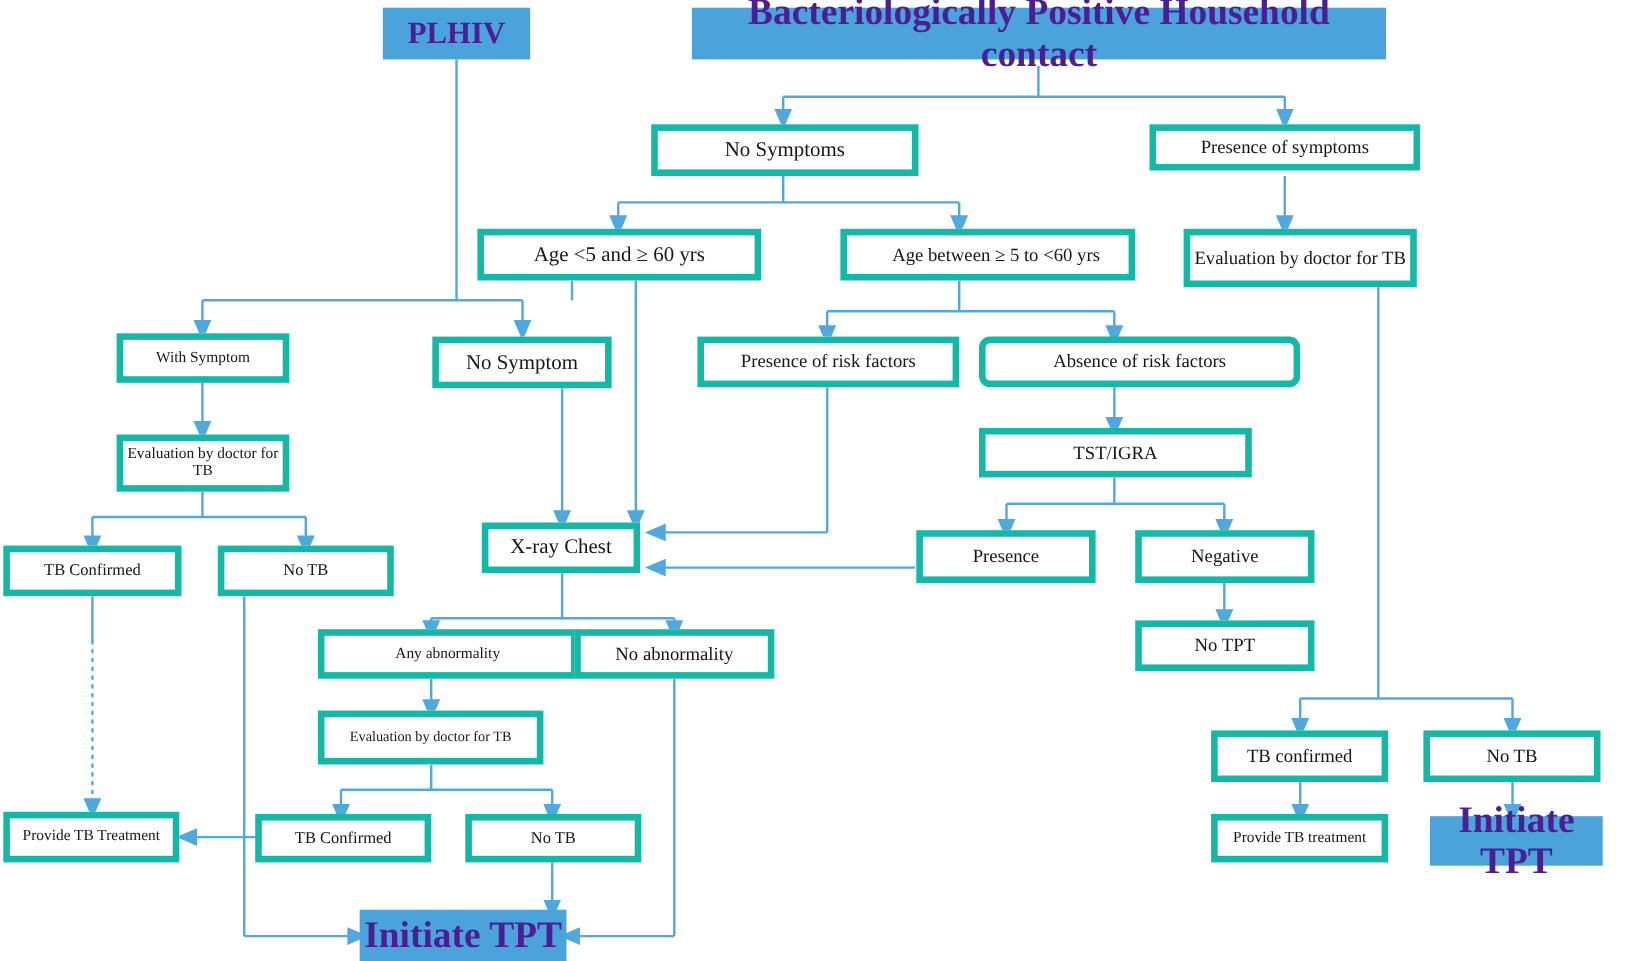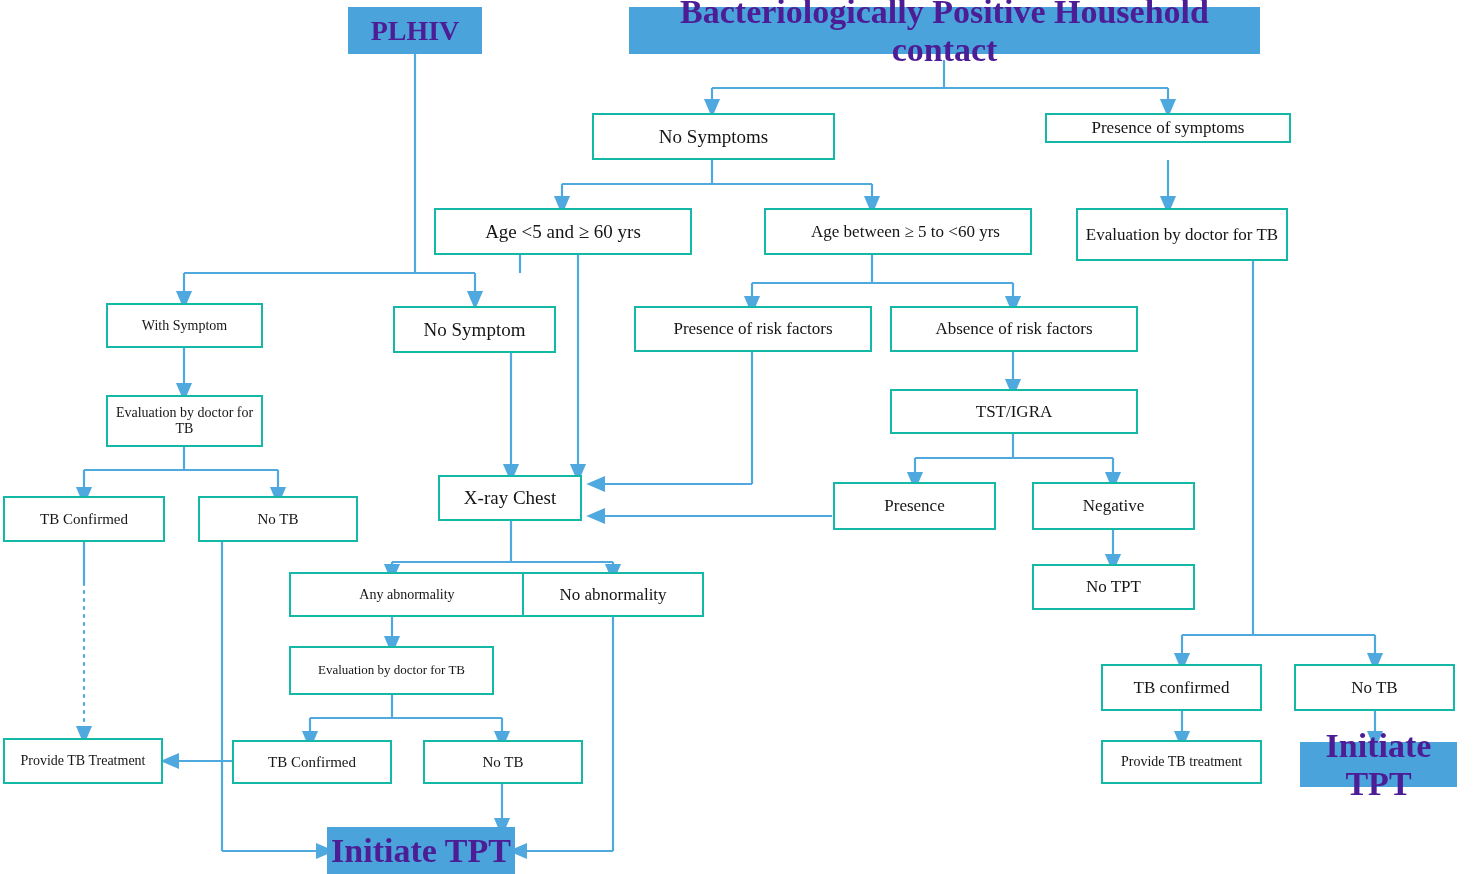--- a/index.html
+++ b/index.html
@@ -1,21 +1,21 @@
 <!DOCTYPE html>
 <html><head>
 <meta charset="utf-8">
 <title>TPT Algorithm Flowchart</title>
 <style>
   html,body{margin:0;padding:0;background:#ffffff;}
   body{font-family:"Liberation Serif","DejaVu Serif",serif;}
   #canvas{position:relative;width:1478px;height:874px;background:#ffffff;overflow:hidden;}
   svg.edges{position:absolute;left:0;top:0;width:1478px;height:874px;pointer-events:none;}
   .node{position:absolute;box-sizing:border-box;display:flex;align-items:center;justify-content:center;text-align:center;}
-  .node.plain{background:#ffffff;border:2px solid #14b8a6;color:#151515;line-height:1.12;}
+  .node.plain{background:#ffffff;border:6px solid #14b8a6;color:#151515;line-height:1.12;}
   .node.filled{background:#4BA3DB;border:none;color:#4c1d95;font-weight:bold;}
   .t11{font-size:13px;}
   .t12{font-size:14px;}
   .t13{font-size:15px;}
   .t15{font-size:17px;}
   .t17{font-size:19px;}
   .t24{font-size:34px;}
   .t26{font-size:28px;}
   .node span{display:block;padding:0 3px;}
 </style>
@@ -122,21 +122,21 @@
   </div>
 
   <div class="node filled t24" style="left:629px;top:7px;width:631px;height:47px;">
     <span>Bacteriologically Positive Household contact</span>
   </div>
 
   <div class="node plain t17" style="left:592px;top:113px;width:243px;height:47px;">
     <span>No Symptoms</span>
   </div>
 
-  <div class="node plain t15" style="left:1045px;top:113px;width:246px;height:30px;">
+  <div class="node plain t15" style="left:1045px;top:113px;width:246px;height:42px;">
     <span>Presence of symptoms</span>
   </div>
 
   <div class="node plain t17" style="left:434px;top:208px;width:258px;height:47px;">
     <span>Age &lt;5 and ≥ 60 yrs</span>
   </div>
 
   <div class="node plain t15" style="left:764px;top:208px;width:268px;height:47px;padding-left:15px;">
     <span>Age between ≥ 5 to &lt;60 yrs</span>
   </div>
@@ -150,21 +150,21 @@
   </div>
 
   <div class="node plain t17" style="left:393px;top:306px;width:163px;height:47px;">
     <span>No Symptom</span>
   </div>
 
   <div class="node plain t15" style="left:634px;top:306px;width:238px;height:46px;">
     <span>Presence of risk factors</span>
   </div>
 
-  <div class="node plain t15" style="left:890px;top:306px;width:248px;height:46px;">
+  <div class="node plain t15" style="left:890px;top:306px;width:292px;height:46px;border-radius:10px;">
     <span>Absence of risk factors</span>
   </div>
 
   <div class="node plain t12" style="left:106px;top:395px;width:157px;height:52px;">
     <span>Evaluation by doctor for TB</span>
   </div>
 
   <div class="node plain t15" style="left:890px;top:389px;width:248px;height:45px;">
     <span>TST/IGRA</span>
   </div>

